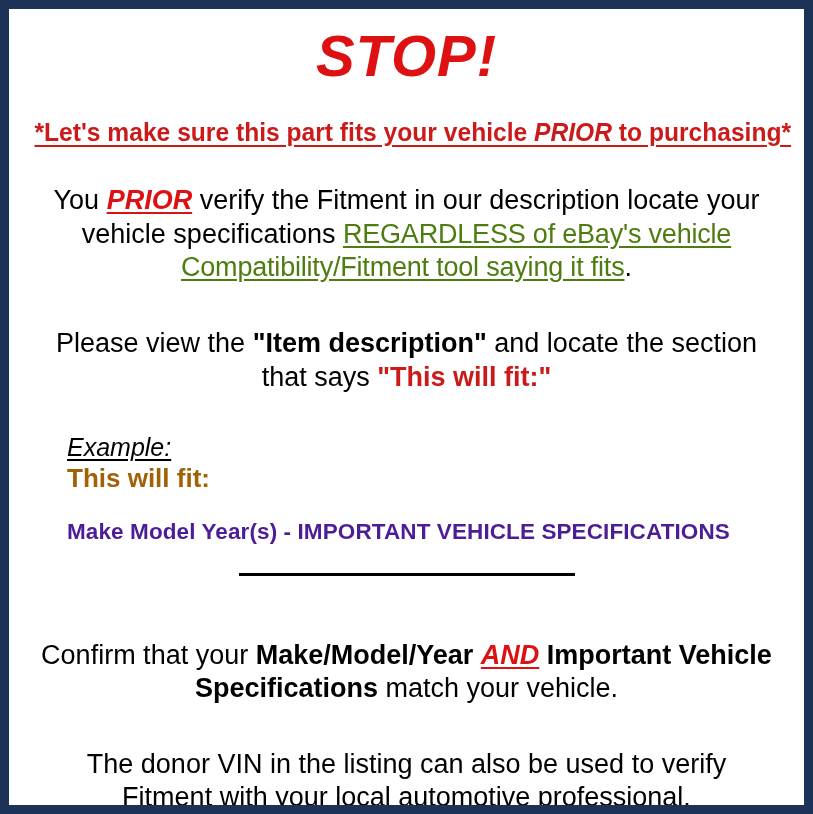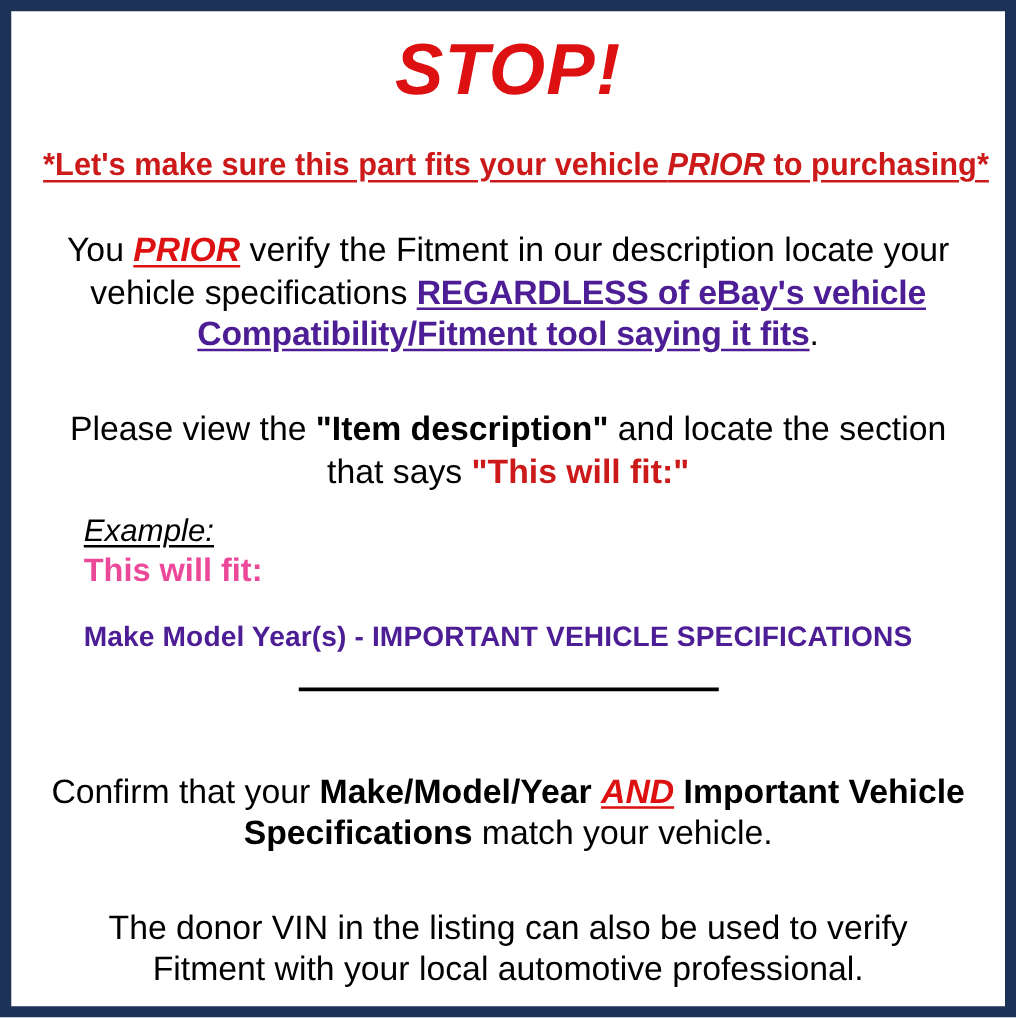--- a/index.html
+++ b/index.html
@@ -81,58 +81,58 @@
 
   
   .em-red-bi-u {
     color: #DD1111;
     font-weight: bold;
     font-style: italic;
     text-decoration: underline;
     text-underline-offset: 3px;
   }
   .em-red-bold-u {
-    color: #4c1d95;
-    font-weight: bold;
+    color: #4d7c0f;
+    font-weight: normal;
     text-decoration: underline;
     text-underline-offset: 3px;
     font-family: "Liberation Sans Narrow", "Liberation Sans", sans-serif;
     letter-spacing: -0.2px;
   }
   .em-red-bold {
     color: #CC1A1A;
     font-weight: bold;
     font-family: "Liberation Sans Narrow", "Liberation Sans", sans-serif;
   }
   .em-black-bold {
     color: #000000;
     font-weight: bold;
   }
 
   
   .example-block {
-    margin-top: 18px;
+    margin-top: 40px;
     padding-left: 46px;
     text-align: left;
   }
   .example-label {
     font-family: "Liberation Sans", sans-serif;
     font-style: italic;
     font-size: 25px;
     color: #000000;
     text-decoration: underline;
     text-underline-offset: 3px;
     display: inline-block;
     line-height: 1.1;
   }
   .example-fit {
     font-family: "Liberation Sans Narrow", "Liberation Sans", sans-serif;
     font-weight: bold;
     font-size: 26px;
-    color: #ec4899;
+    color: #a16207;
     line-height: 1.15;
     margin-top: 2px;
   }
   .example-spec {
     font-family: "Liberation Sans Narrow", "Liberation Sans", sans-serif;
     font-weight: bold;
     font-size: 22.5px;
     color: #4c1d95;
     margin-top: 25px;
     letter-spacing: 0.1px;

